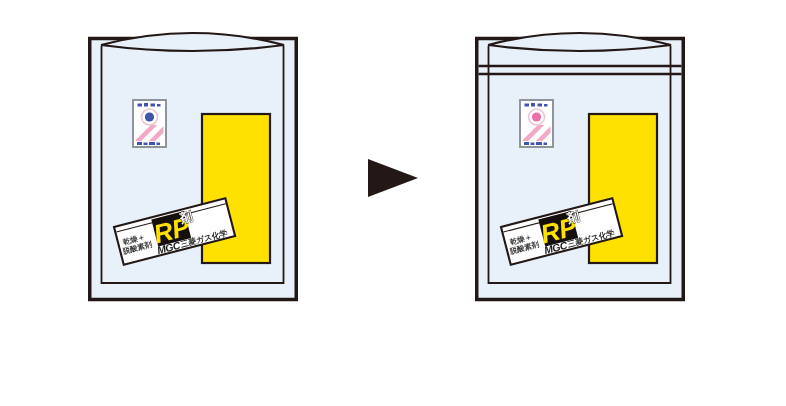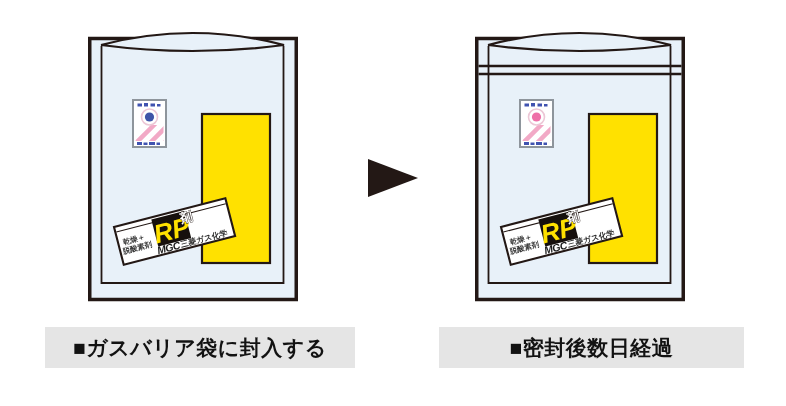--- a/index.html
+++ b/index.html
@@ -130,16 +130,14 @@
       <rect class="rp-box" x="38" y="2" width="34" height="28"></rect>
       <text class="rp-text" x="55" y="26.5" text-anchor="middle" fill="#ffe100">RP</text>
       <text class="rp-suffix" x="66" y="13">剤</text>
       <text class="packet-small" x="5" y="19.5">乾燥＋</text>
       <text class="packet-small" x="2.5" y="28.5">脱酸素剤</text>
       <text class="brand-text" x="36" y="37.5">MGC</text>
       <text class="packet-small2" x="60" y="36.5">三菱ガス化学</text>
     </g>
   </svg>
 
-  <div class="caption" style="left:45px;top:327px;width:310px">■ガスバリア袋に封入する</div>
-  <div class="caption" style="left:439px;top:327px;width:305px">■密封後数日経過</div>
 
 </div>
 
 </body></html>

